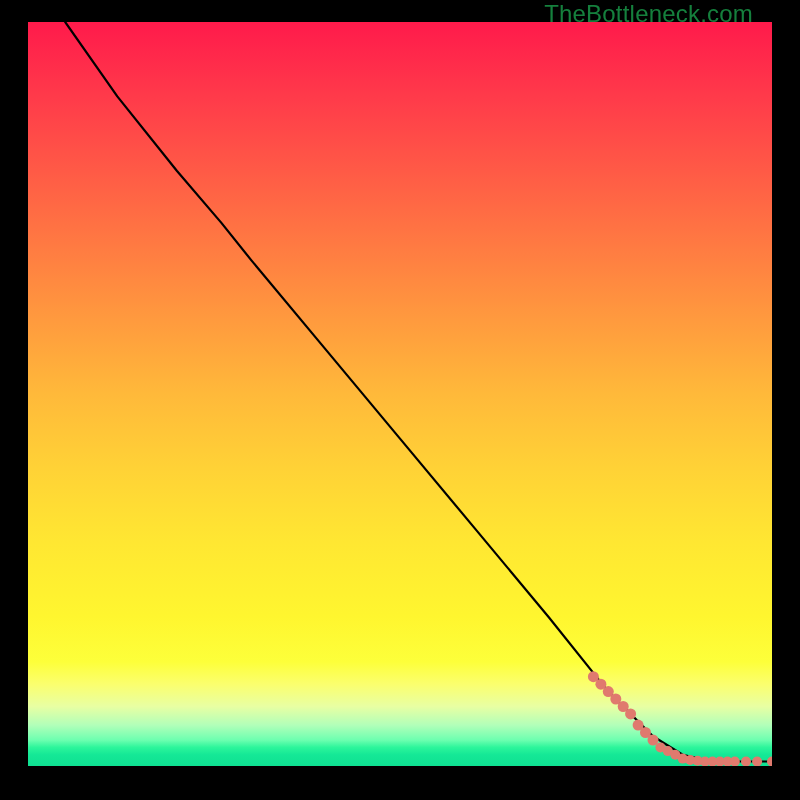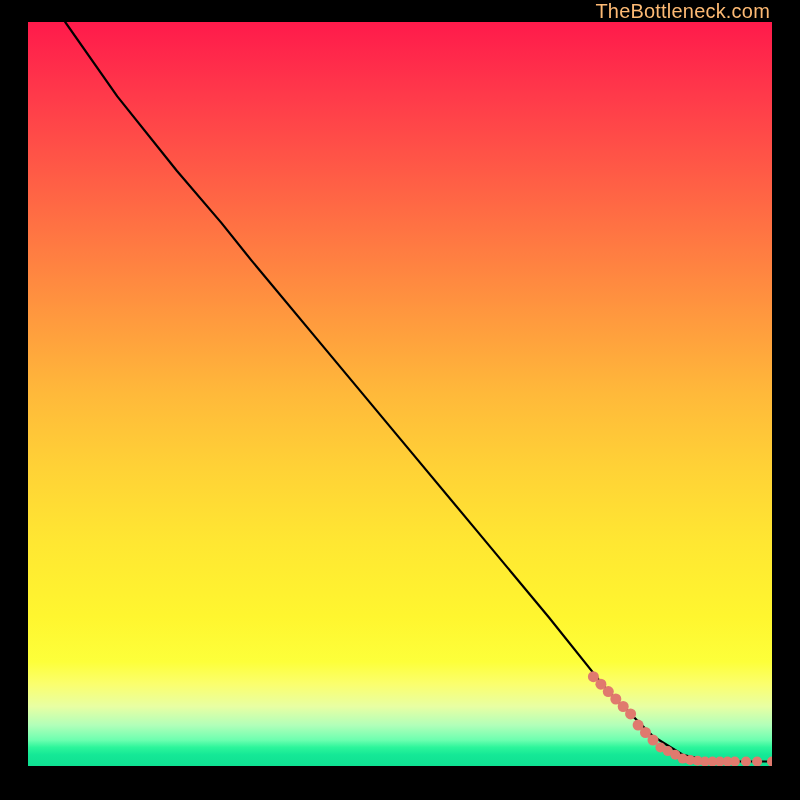--- a/index.html
+++ b/index.html
@@ -41,23 +41,23 @@
       #b2ffb9 94.5%,
       #6dffb0 96.5%,
       #2cf59b 97.5%,
       #14e896 98.5%,
       #0fe092 100%
     );
   }
   .credit {
     position: absolute;
     top: 0px;
-    right: 30px;
-    color: #fdba74;
-    font-size: 20px;
+    right: 47px;
+    color: #15803d;
+    font-size: 24px;
     font-weight: 500;
     letter-spacing: 0.2px;
     user-select: none;
   }
   svg.overlay {
     position: absolute;
     inset: 0;
   }
   .curve {
     fill: none;

